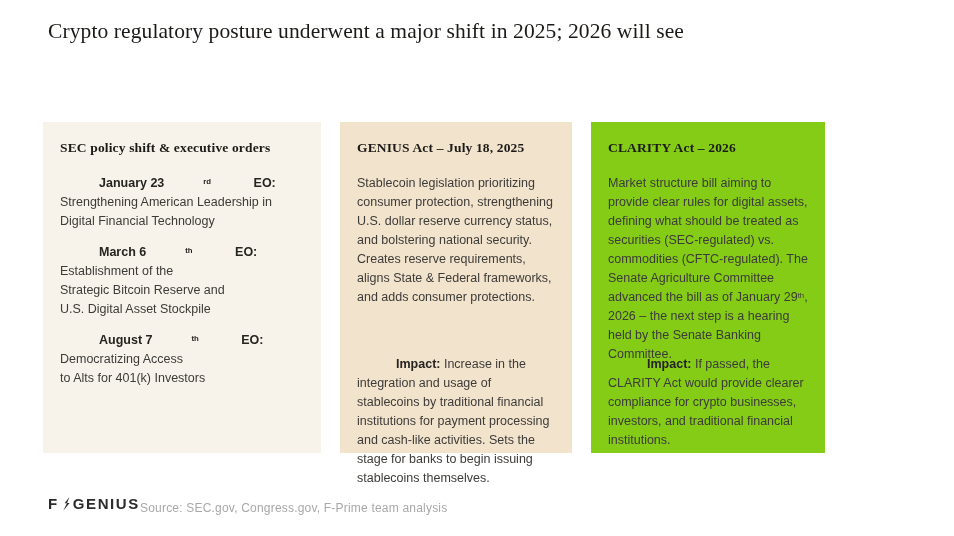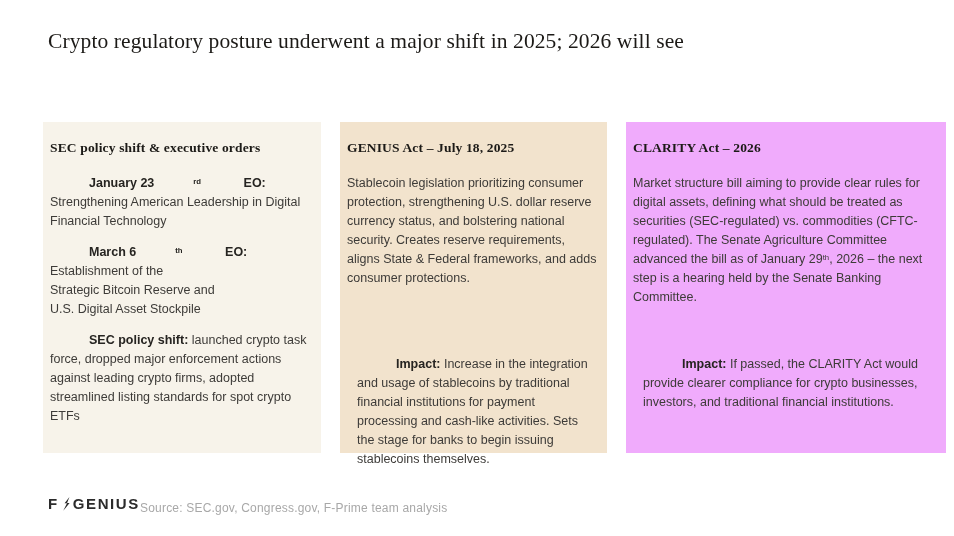--- a/index.html
+++ b/index.html
@@ -1,31 +1,31 @@
 <!DOCTYPE html>
 <html><head>
 <meta charset="utf-8">
 <style>
   html,body{margin:0;padding:0;}
   body{
     width:954px;height:536px;position:relative;overflow:hidden;
     background:#ffffff;font-family:"Liberation Sans",sans-serif;
   }
   .page-title{
-    position:absolute;left:48px;top:28px;margin:0;
+    position:absolute;left:48px;top:18px;margin:0;
     font-family:"Liberation Serif",serif;font-weight:400;
     font-size:21.5px;line-height:26.5px;color:#1c1a17;letter-spacing:.1px;
   }
   .cards-row{position:absolute;left:43px;top:122px;display:flex;}
   .card{
-    height:331px;box-sizing:border-box;padding:18px 7px;position:relative;
+    height:331px;box-sizing:border-box;padding:18px 17px;position:relative;
   }
   .card-1{width:278px;background:#f7f3ea;margin-right:19px;}
-  .card-2{width:267px;background:#f2e3cd;margin-right:19px;}
-  .card-3{width:320px;background:#f0abfc;}
+  .card-2{width:232px;background:#f2e3cd;margin-right:19px;}
+  .card-3{width:234px;background:#84cc16;}
   .card h2{
     font-family:"Liberation Serif",serif;font-size:13.5px;font-weight:700;
     color:#1c1a17;margin:0 0 18px 0;letter-spacing:.15px;
   }
   .card p{
     font-size:12.5px;line-height:19px;color:#3d3b38;
     margin:0 0 12px 0;white-space:pre-line;
   }
   .card p b{font-weight:700;color:#262421;margin-left:39px;}
   .card sup{font-size:.62em;line-height:0;vertical-align:.4em;}
@@ -46,21 +46,22 @@
 <h1 class="page-title"><span>Crypto regulatory posture underwent a major shift in 2025; 2026 will see</span><br></h1>
 
 <div class="cards-row">
 
   <section class="card card-1">
     <h2>SEC policy shift &amp; executive orders</h2>
     <p><b>January 23</b><b><sup>rd</sup></b><b> EO:</b> Strengthening American Leadership in Digital Financial Technology</p>
     <p><b>March 6</b><b><sup>th</sup></b><b> EO:</b> Establishment of the
 Strategic Bitcoin Reserve and
 U.S. Digital Asset Stockpile</p>
-    <p><b>SEC policy shift:</b> launched crypto task force, dropped major enforcement actions against leading crypto firms, adopted streamlined listing standards for spot crypto ETFs</p>
+    <p><b>August 7</b><b><sup>th</sup></b><b> EO:</b> Democratizing Access
+to Alts for 401(k) Investors</p>
   </section>
 
   <section class="card card-2">
     <h2>GENIUS Act – July 18, 2025</h2>
     <p>Stablecoin legislation prioritizing consumer protection, strengthening U.S. dollar reserve currency status, and bolstering national security. Creates reserve requirements, aligns State &amp; Federal frameworks, and adds consumer protections.</p>
     <p class="impact"><b>Impact:</b> Increase in the integration and usage of stablecoins by traditional financial institutions for payment processing and cash-like activities. Sets the stage for banks to begin issuing stablecoins themselves.</p>
   </section>
 
   <section class="card card-3">
     <h2>CLARITY Act – 2026</h2>

